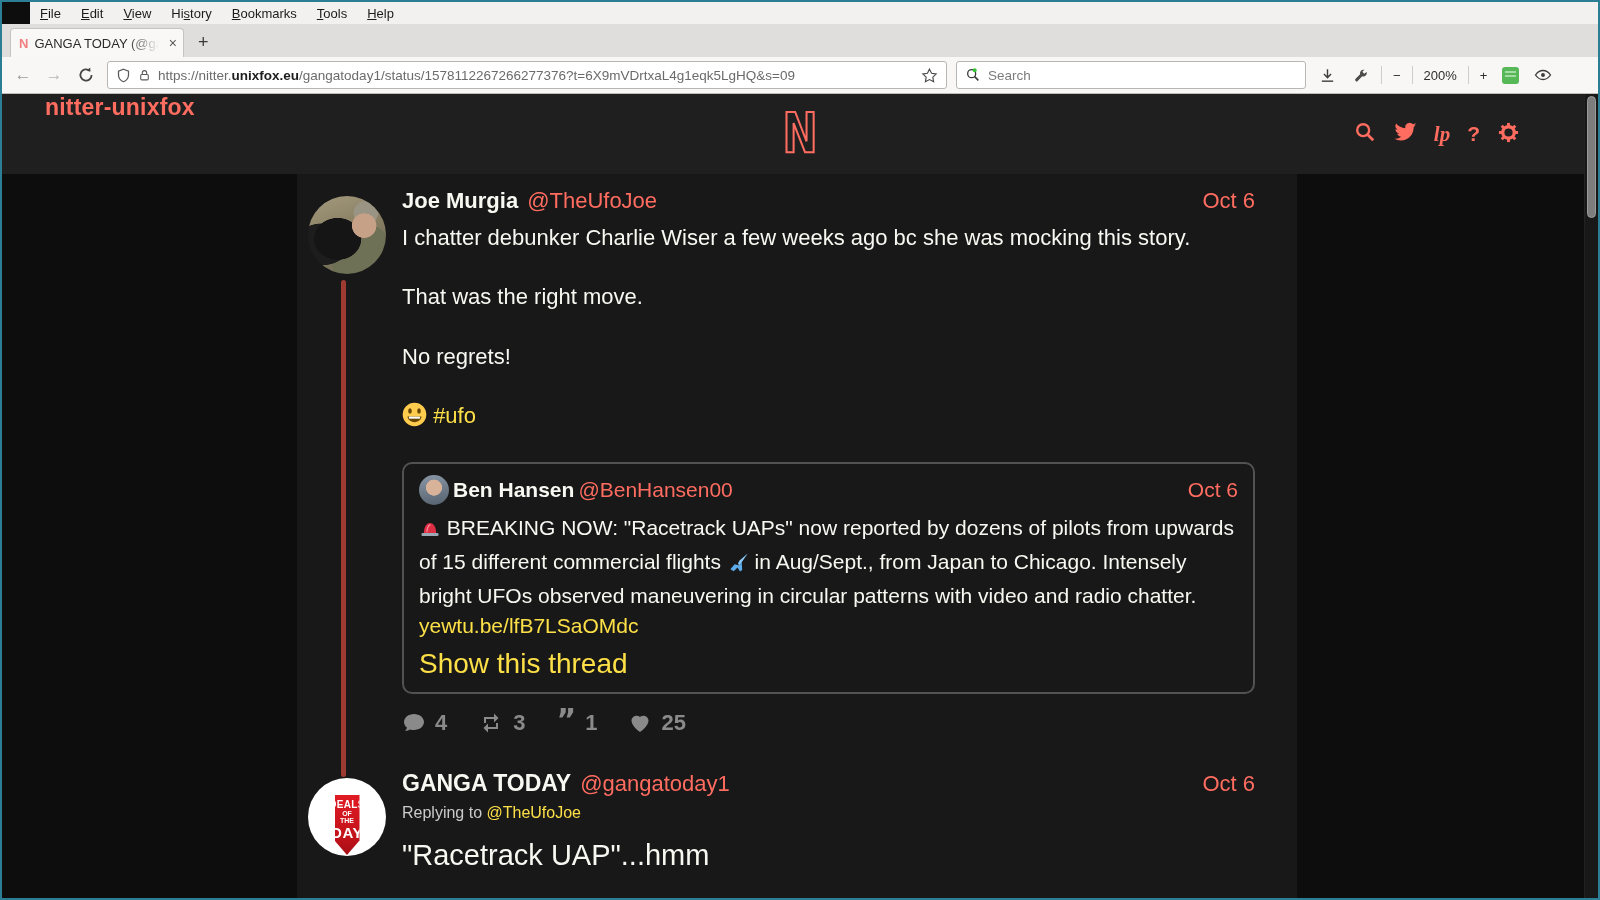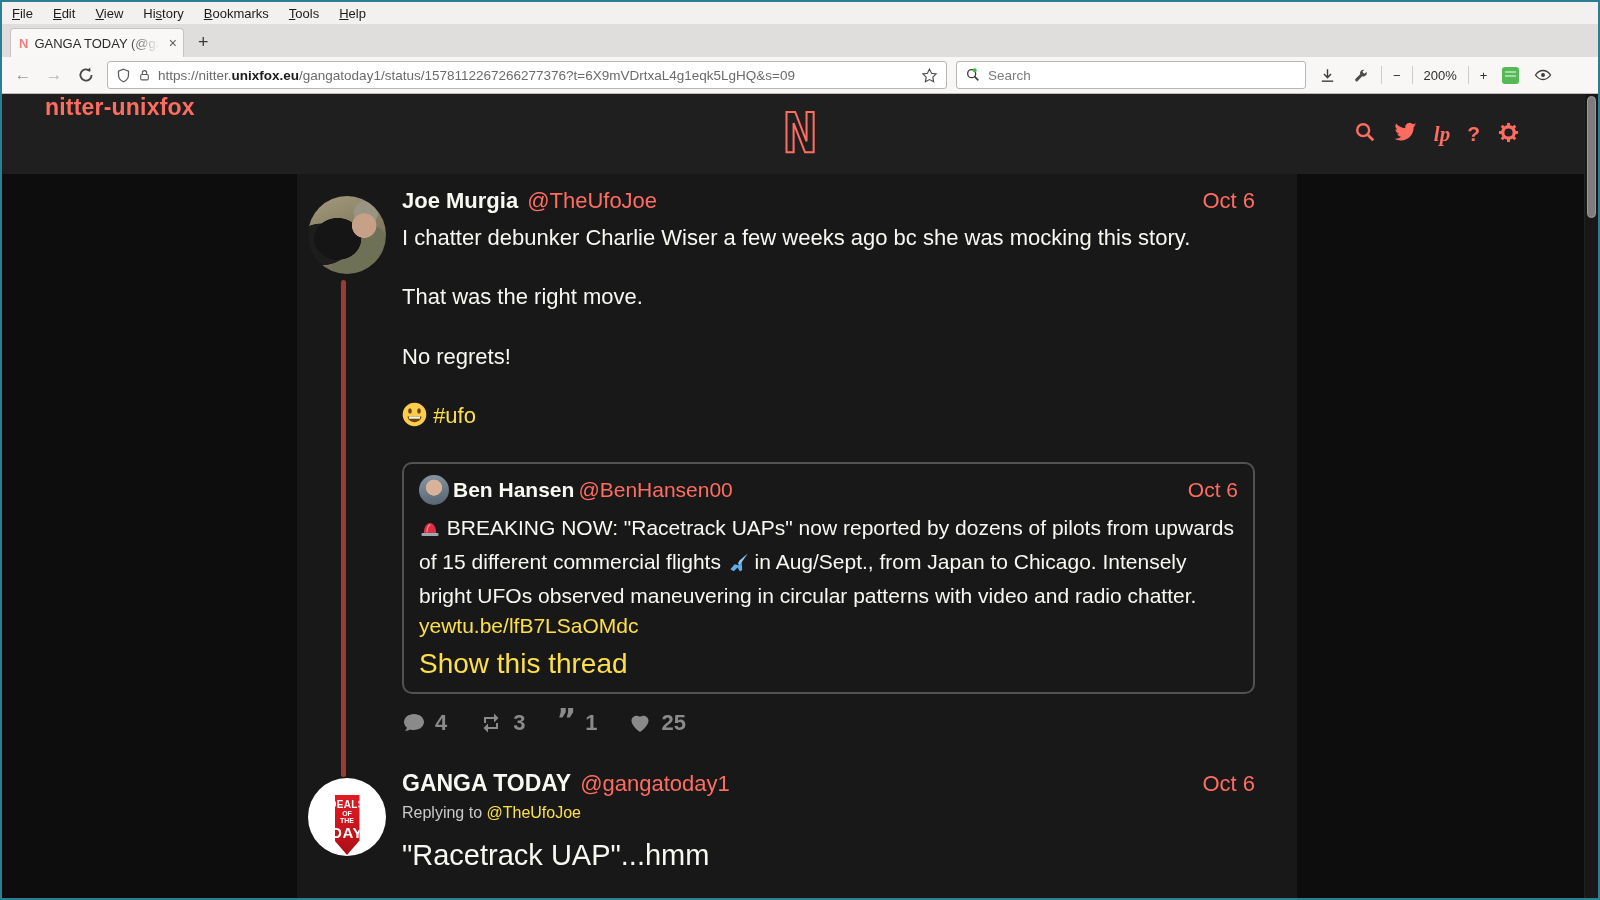--- a/index.html
+++ b/index.html
@@ -1,20 +1,20 @@
 <!DOCTYPE html>
 <html><head>
 <meta charset="utf-8">
 <style>
   * { margin:0; padding:0; box-sizing:border-box; }
   html,body { width:1600px; height:900px; background:#333; font-family:"Liberation Sans", sans-serif; }
   .window { width:1600px; height:900px; border:2px solid #2b7e93; display:flex; flex-direction:column; background:#0d0d0d; overflow:hidden; }
 
   
-  .menubar { height:22px; background:#f3f1f0; display:flex; align-items:center; padding-left:10px; gap:20px; font-size:13px; color:#1b1b1b; flex:none; }
+  .menubar { height:22px; background:#f3f1f0; display:flex; align-items:center; padding-left:10px; gap:20px; font-size:13px; color:#1b1b1b; flex:none;margin-left:28px; }
   .menubar span { cursor:default; }
   .tabbar { height:33px; background:#e0dedc; display:flex; align-items:flex-end; padding:0 0 0 8px; flex:none; }
   .tab { height:29px; width:174px; background:#f9f8f7; border:1px solid #c6c4c2; border-bottom:none; border-radius:4px 4px 0 0; display:flex; align-items:center; padding:0 6px 0 8px; font-size:13px; color:#2b2b2b; gap:6px; }
   .tab-favicon { color:#f08080; font-weight:bold; font-size:13px; flex:none; }
   .tab-title { flex:1; white-space:nowrap; overflow:hidden; -webkit-mask-image:linear-gradient(90deg,#000 72%,transparent 97%); mask-image:linear-gradient(90deg,#000 72%,transparent 97%); }
   .tab-close { color:#5a5a5a; font-size:14px; flex:none; }
   .newtab-btn { font-size:18px; color:#3a3a3a; margin:0 0 4px 14px; }
 
   .navbar { height:37px; background:#f8f7f6; border-bottom:1px solid #bfbdbb; display:flex; align-items:center; padding:0 10px; gap:9px; flex:none; }
   .nav-arrow { font-size:17px; color:#9b9b9b; width:22px; text-align:center; }

